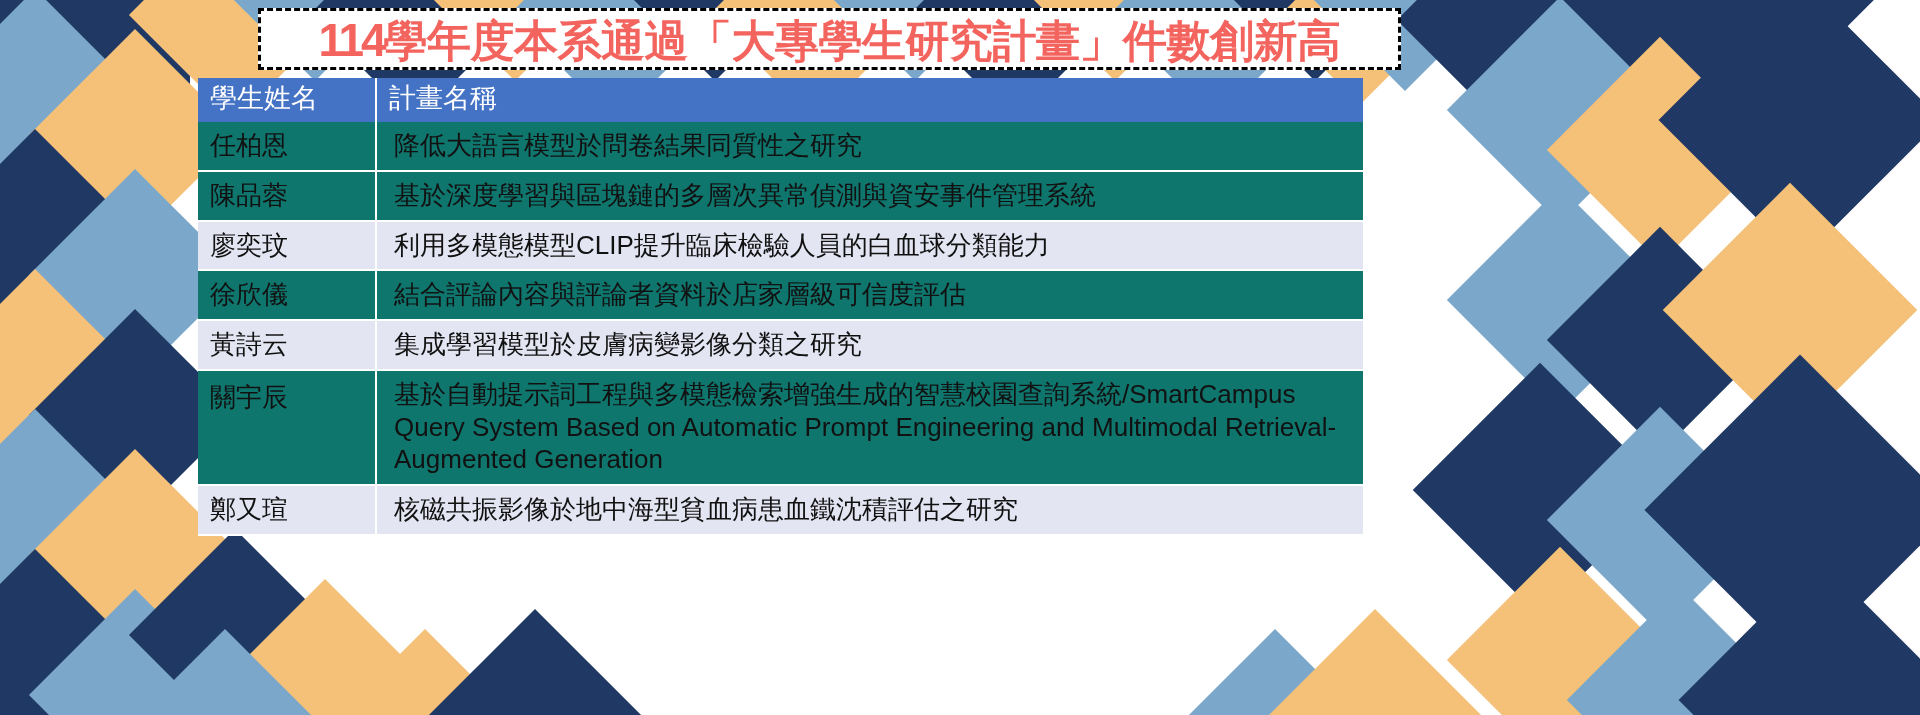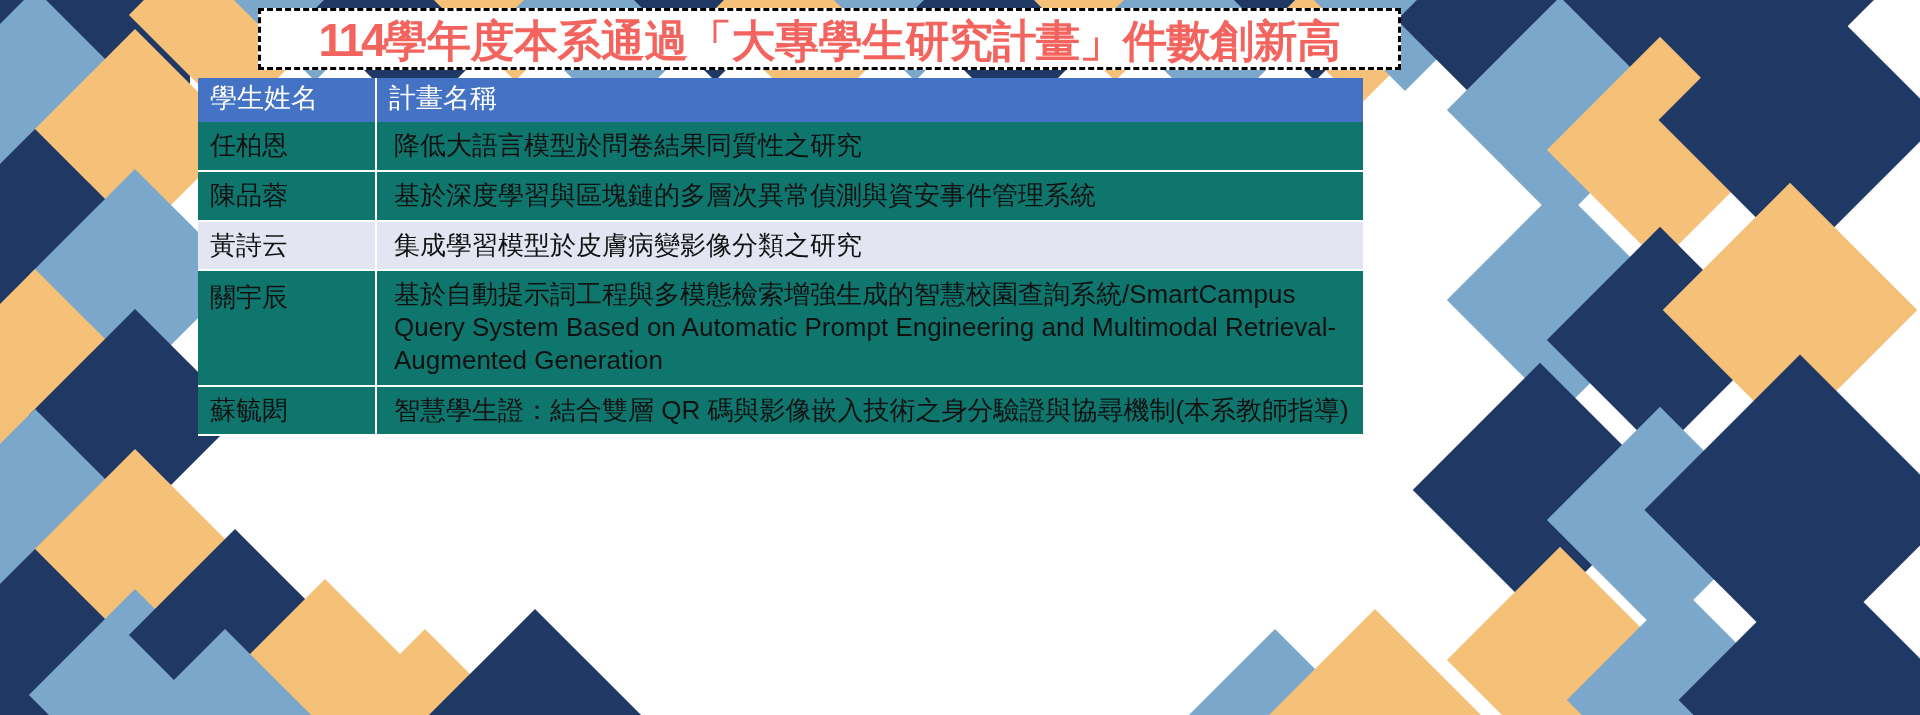--- a/index.html
+++ b/index.html
@@ -194,28 +194,36 @@
       <tbody>
         <tr class="odd">
           <td>任柏恩</td>
           <td>降低大語言模型於問卷結果同質性之研究</td>
         </tr>
         <tr class="odd">
           <td>陳品蓉</td>
           <td>基於深度學習與區塊鏈的多層次異常偵測與資安事件管理系統</td>
         </tr>
         <tr class="even">
+          <td>廖奕玟</td>
+          <td>利用多模態模型CLIP提升臨床檢驗人員的白血球分類能力</td>
+        </tr>
+        <tr class="odd">
+          <td>徐欣儀</td>
+          <td>結合評論內容與評論者資料於店家層級可信度評估</td>
+        </tr>
+        <tr class="even">
           <td>黃詩云</td>
           <td>集成學習模型於皮膚病變影像分類之研究</td>
         </tr>
         <tr class="odd">
           <td style="vertical-align:top; padding-top:10px;">關宇辰</td>
           <td class="cell-multiline">基於自動提示詞工程與多模態檢索增強生成的智慧校園查詢系統/SmartCampus Query System Based on Automatic Prompt Engineering and Multimodal Retrieval-Augmented Generation</td>
         </tr>
-        <tr class="odd">
-          <td>蘇毓閎</td>
-          <td>智慧學生證：結合雙層 QR 碼與影像嵌入技術之身分驗證與協尋機制(本系教師指導)</td>
+        <tr class="even">
+          <td>鄭又瑄</td>
+          <td>核磁共振影像於地中海型貧血病患血鐵沈積評估之研究</td>
         </tr>
       </tbody>
     </table>
   </div>
 
 </div>
 
 </body></html>

